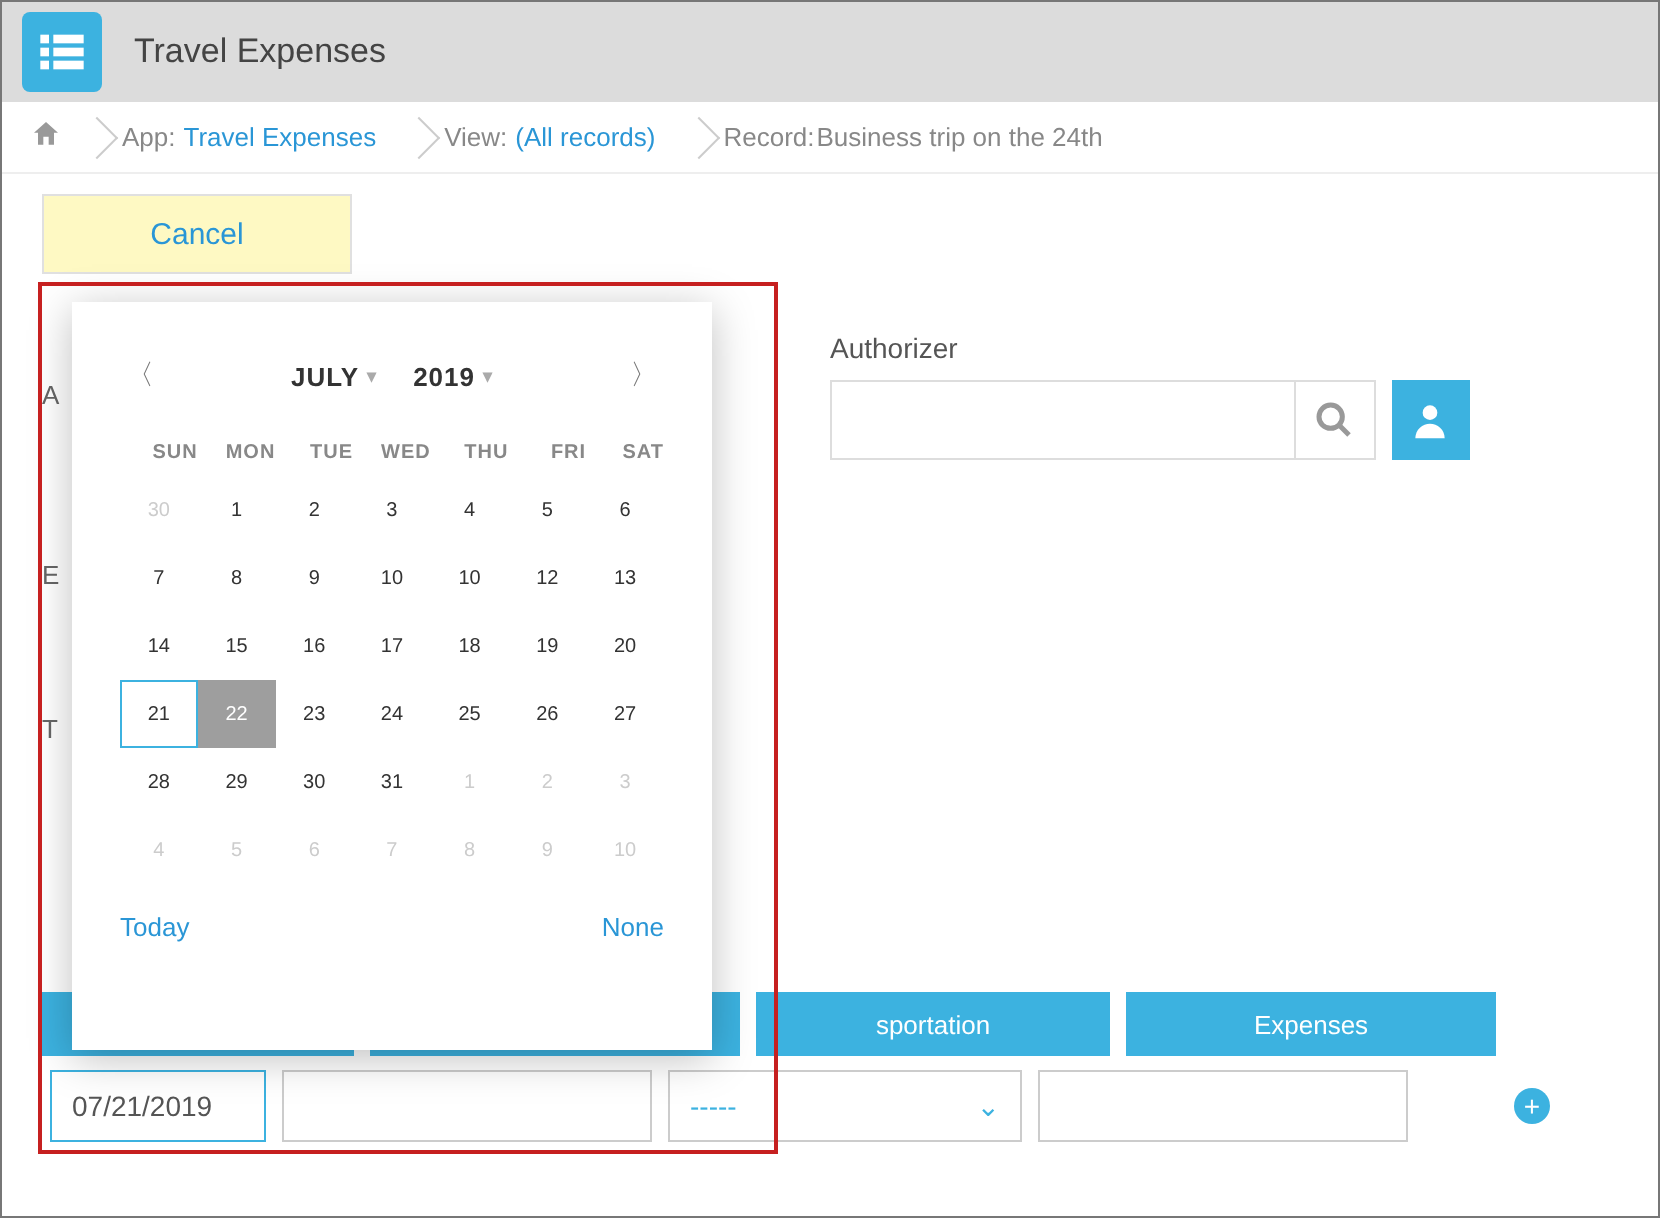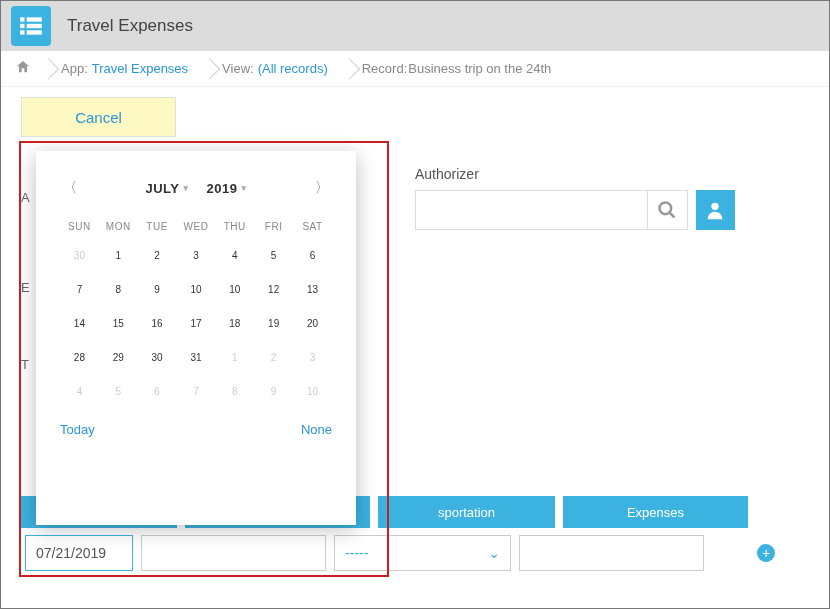--- a/index.html
+++ b/index.html
@@ -40,21 +40,21 @@
 .add-circle{width:18px;height:18px;border-radius:50%;background:#3cb2e0;color:#fff;display:flex;align-items:center;justify-content:center;font-size:14px;position:absolute;left:756px;top:543px;cursor:pointer}
 .raw-chevron{position:absolute;left:360px;top:357px;color:#3cb2e0;font-size:14px}
 
 .datepicker{position:absolute;left:35px;top:150px;width:320px;height:374px;background:#fff;box-shadow:0 4px 20px rgba(0,0,0,.25);padding:28px 24px 16px 24px}
 .dp-head{display:flex;align-items:center;justify-content:space-between;margin-bottom:18px}
 .dp-nav{color:#777;cursor:pointer;font-size:14px;width:20px;text-align:center}
 .dp-title{display:flex;gap:18px;font-size:13px;font-weight:600;color:#333;letter-spacing:.5px}
 .dp-title span{display:flex;align-items:center;gap:4px;cursor:pointer}
 .dp-title .chev{font-size:9px;color:#aaa}
 .dp-grid{width:100%;border-collapse:collapse}
-.dp-grid th{font-size:10px;color:#888;font-weight:400;padding:6px 0;text-align:center;letter-spacing:.5px}
+.dp-grid th{font-size:10px;color:#888;font-weight:700;padding:6px 0;text-align:right;letter-spacing:.5px}
 .dp-grid td{width:38px;height:34px;text-align:center;font-size:10px;color:#333;cursor:pointer}
 .dp-grid td.muted{color:#ccc}
 .dp-grid td.sel{outline:1px solid #3cb2e0;outline-offset:-1px;color:#333}
 .dp-grid td.today{background:#9e9e9e;color:#fff}
 .dp-foot{display:flex;justify-content:space-between;margin-top:14px;font-size:13px}
 .dp-foot a{color:#2a96d6;cursor:pointer}
 .red-box{position:absolute;left:18px;top:140px;width:370px;height:436px;border:2px solid #c62020;pointer-events:none}
 </style>
 </head>
 <body>
@@ -192,20 +192,29 @@
         <tr>
           <td>14</td>
           <td>15</td>
           <td>16</td>
           <td>17</td>
           <td>18</td>
           <td>19</td>
           <td>20</td>
         </tr>
         <tr>
+          <td class="sel">21</td>
+          <td class="today">22</td>
+          <td>23</td>
+          <td>24</td>
+          <td>25</td>
+          <td>26</td>
+          <td>27</td>
+        </tr>
+        <tr>
           <td>28</td>
           <td>29</td>
           <td>30</td>
           <td>31</td>
           <td class="muted">1</td>
           <td class="muted">2</td>
           <td class="muted">3</td>
         </tr>
         <tr>
           <td class="muted">4</td>

